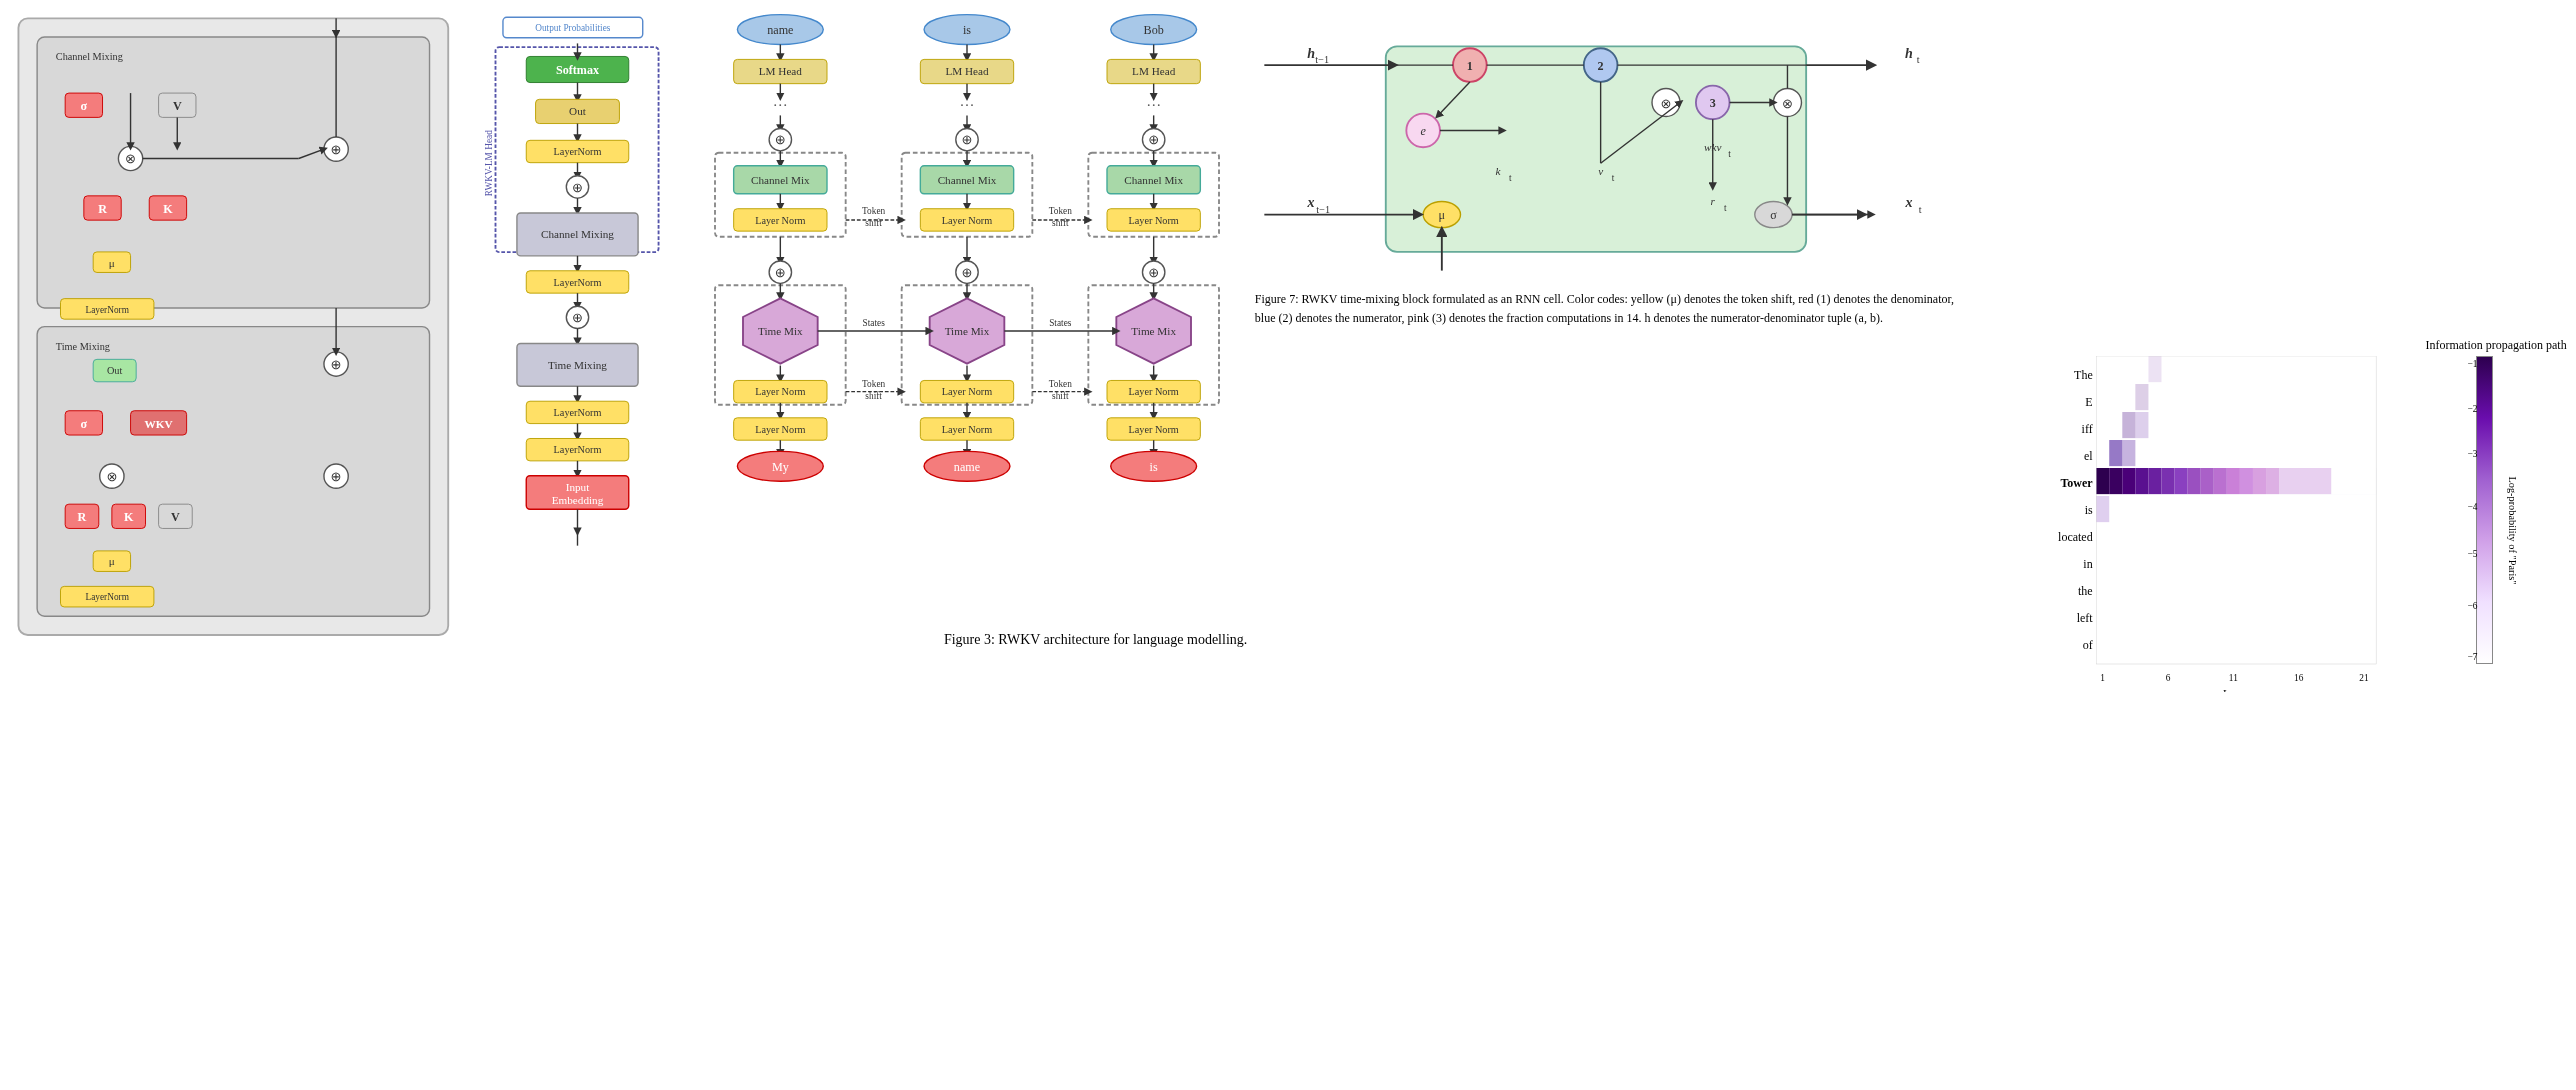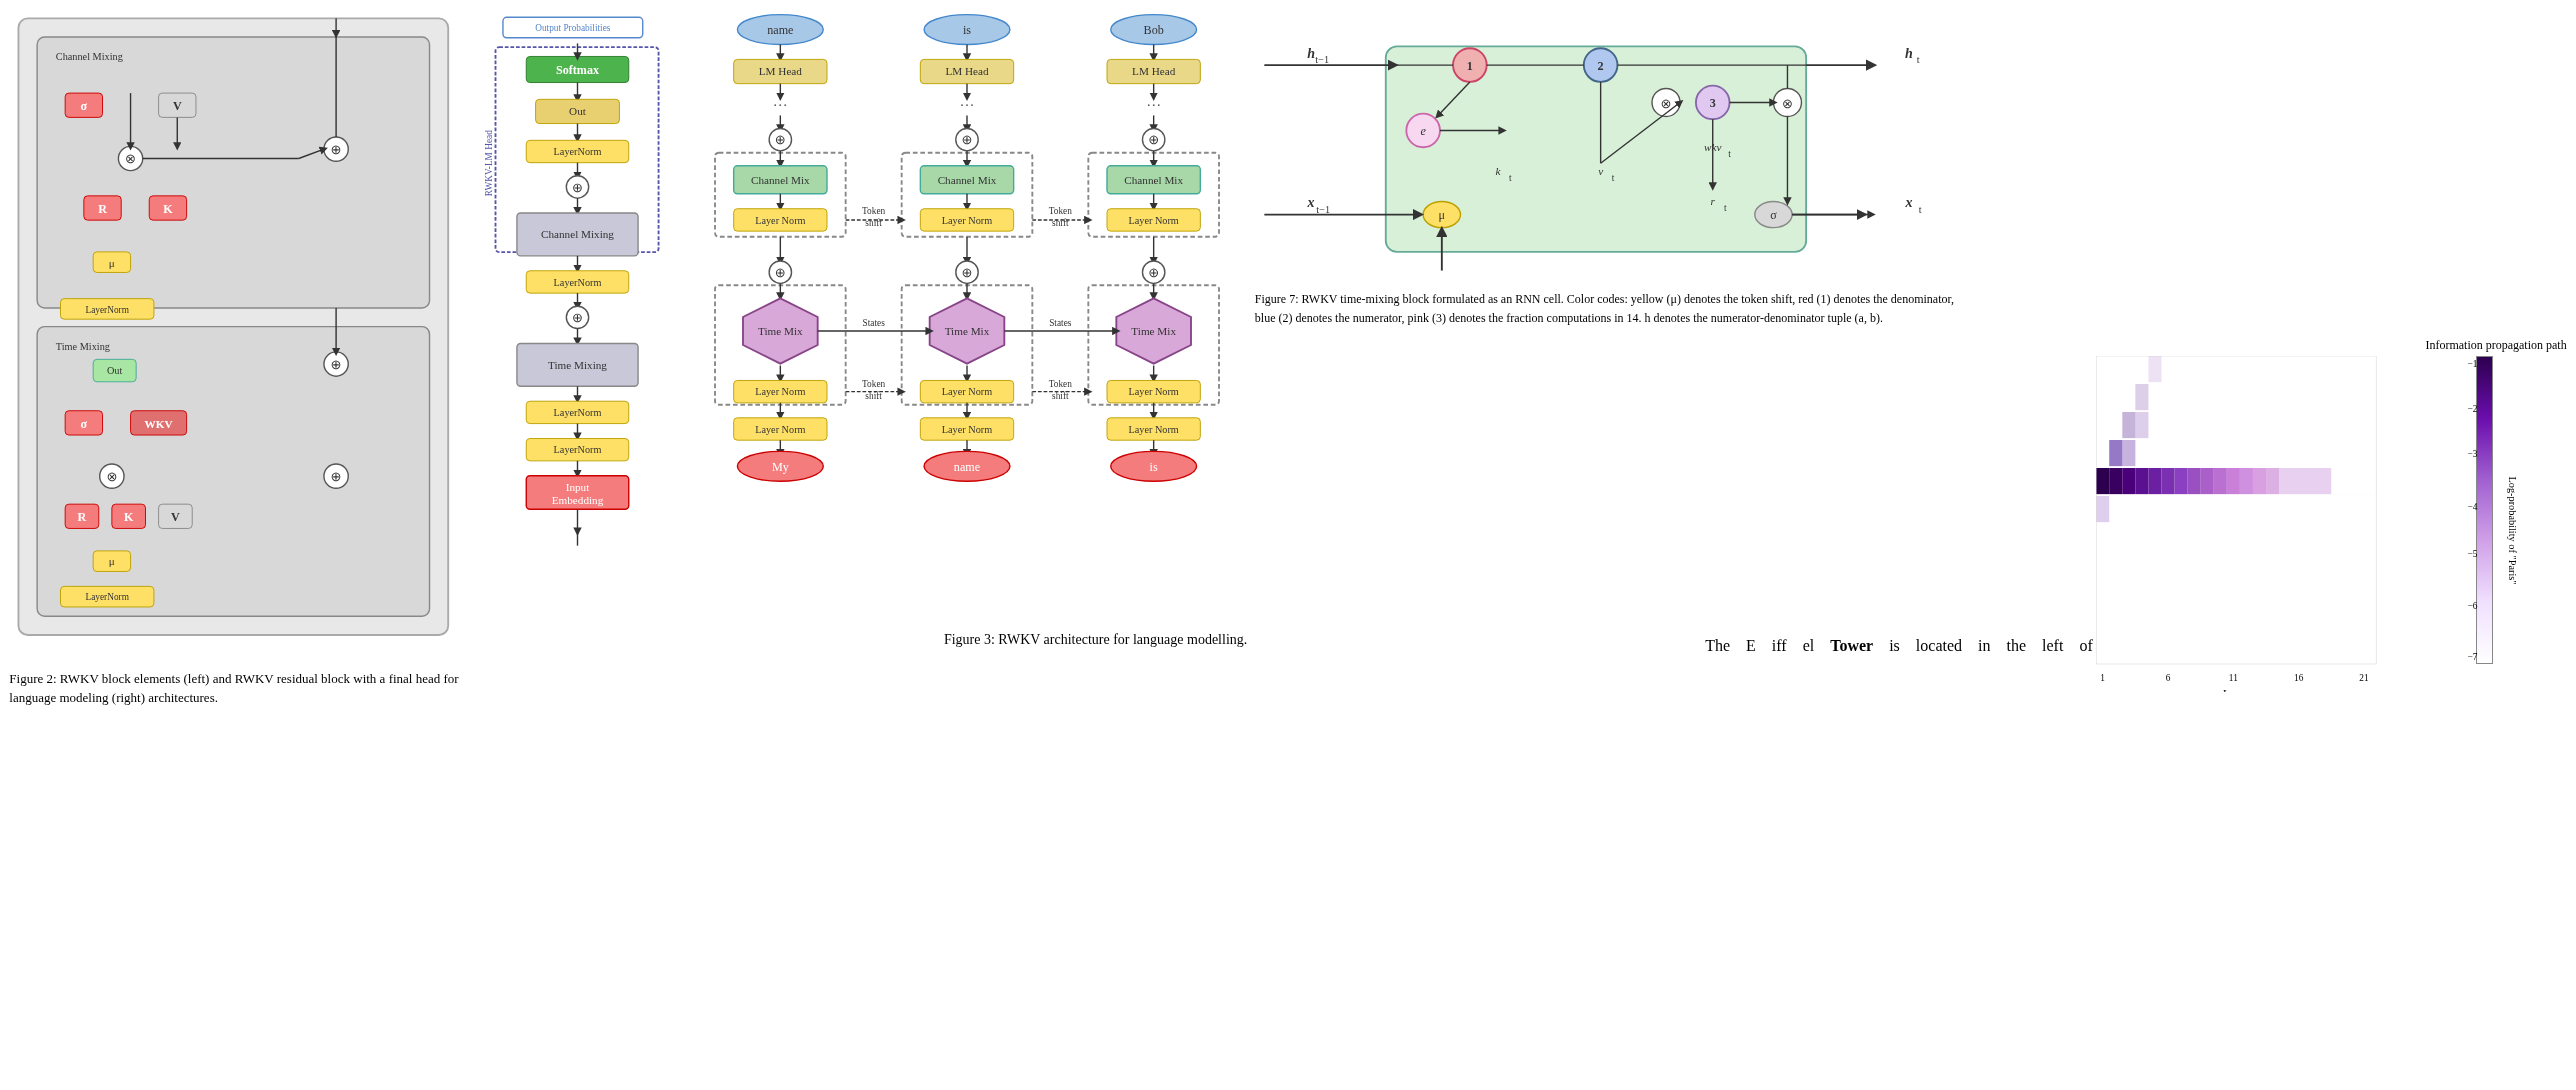--- a/index.html
+++ b/index.html
@@ -144,21 +144,20 @@
         </marker>
       </defs>
 
       <line x1="350" y1="10" x2="350" y2="27" stroke="#333" stroke-width="1.5" marker-end="url(#arr)"></line>
 
       <line x1="350" y1="137" x2="350" y2="27" stroke="#333" stroke-width="1.5"></line>
 
       <line x1="350" y1="320" x2="350" y2="367" stroke="#333" stroke-width="1.5" marker-end="url(#arr)"></line>
     </svg>
 
-    <div class="fig2-caption">Figure 2: RWKV block elements (left) and RWKV residual block with a final head for language modeling (right) architectures.</div>
   </div>
 
   <div class="fig3-lm-wrapper">
     <svg width="205" height="654" viewBox="0 0 220 700" style="font-size:13px">
 
       <rect x="30" y="8" width="150" height="22" rx="4" fill="none" stroke="#5588cc" stroke-width="1.5"></rect>
       <text x="105" y="23" font-size="10" text-anchor="middle" fill="#5588cc">Output Probabilities</text>
 
       <text x="18" y="200" font-size="10" fill="#5555aa" transform="rotate(-90,18,200)">RWKV-LM Head</text>
       <rect x="22" y="40" width="175" height="220" rx="4" fill="none" stroke="#5555aa" stroke-width="2" stroke-dasharray="4,2"></rect>
@@ -521,21 +520,21 @@
       </svg>
 
       <div style="font-size:12px; line-height:1.6; max-width:701px; margin-top:5.6px;">Figure 7: RWKV time-mixing block formulated as an RNN cell. Color codes: yellow (μ) denotes the token shift, red (1) denotes the denominator, blue (2) denotes the numerator, pink (3) denotes the fraction computations in 14. h denotes the numerator-denominator tuple (a, b).</div>
     </div>
 
     <div style="display:flex; flex-direction:column; align-items:flex-end;">
       <div style="font-size:12px; text-align:center; margin-bottom:3.7px; font-family:'Times New Roman',serif;">Information propagation path</div>
 
       <div style="display:flex; flex-direction:row; gap:3.7px; align-items:flex-start;">
 
-        <div style="display:flex; flex-direction:row; align-items:flex-end; font-size:16px; font-family:'Times New Roman',serif; gap:16px; justify-content:space-around; height:308px; padding:9.3px 0;">
+        <div style="display:flex; flex-direction:column; align-items:flex-end; font-size:12px; font-family:'Times New Roman',serif; gap:8px; justify-content:space-around; height:308px; padding:9.3px 0;">
           <span>The</span>
           <span>E</span>
           <span>iff</span>
           <span>el</span>
           <span style="font-weight:bold;">Tower</span>
           <span>is</span>
           <span>located</span>
           <span>in</span>
           <span>the</span>
           <span>left</span>

